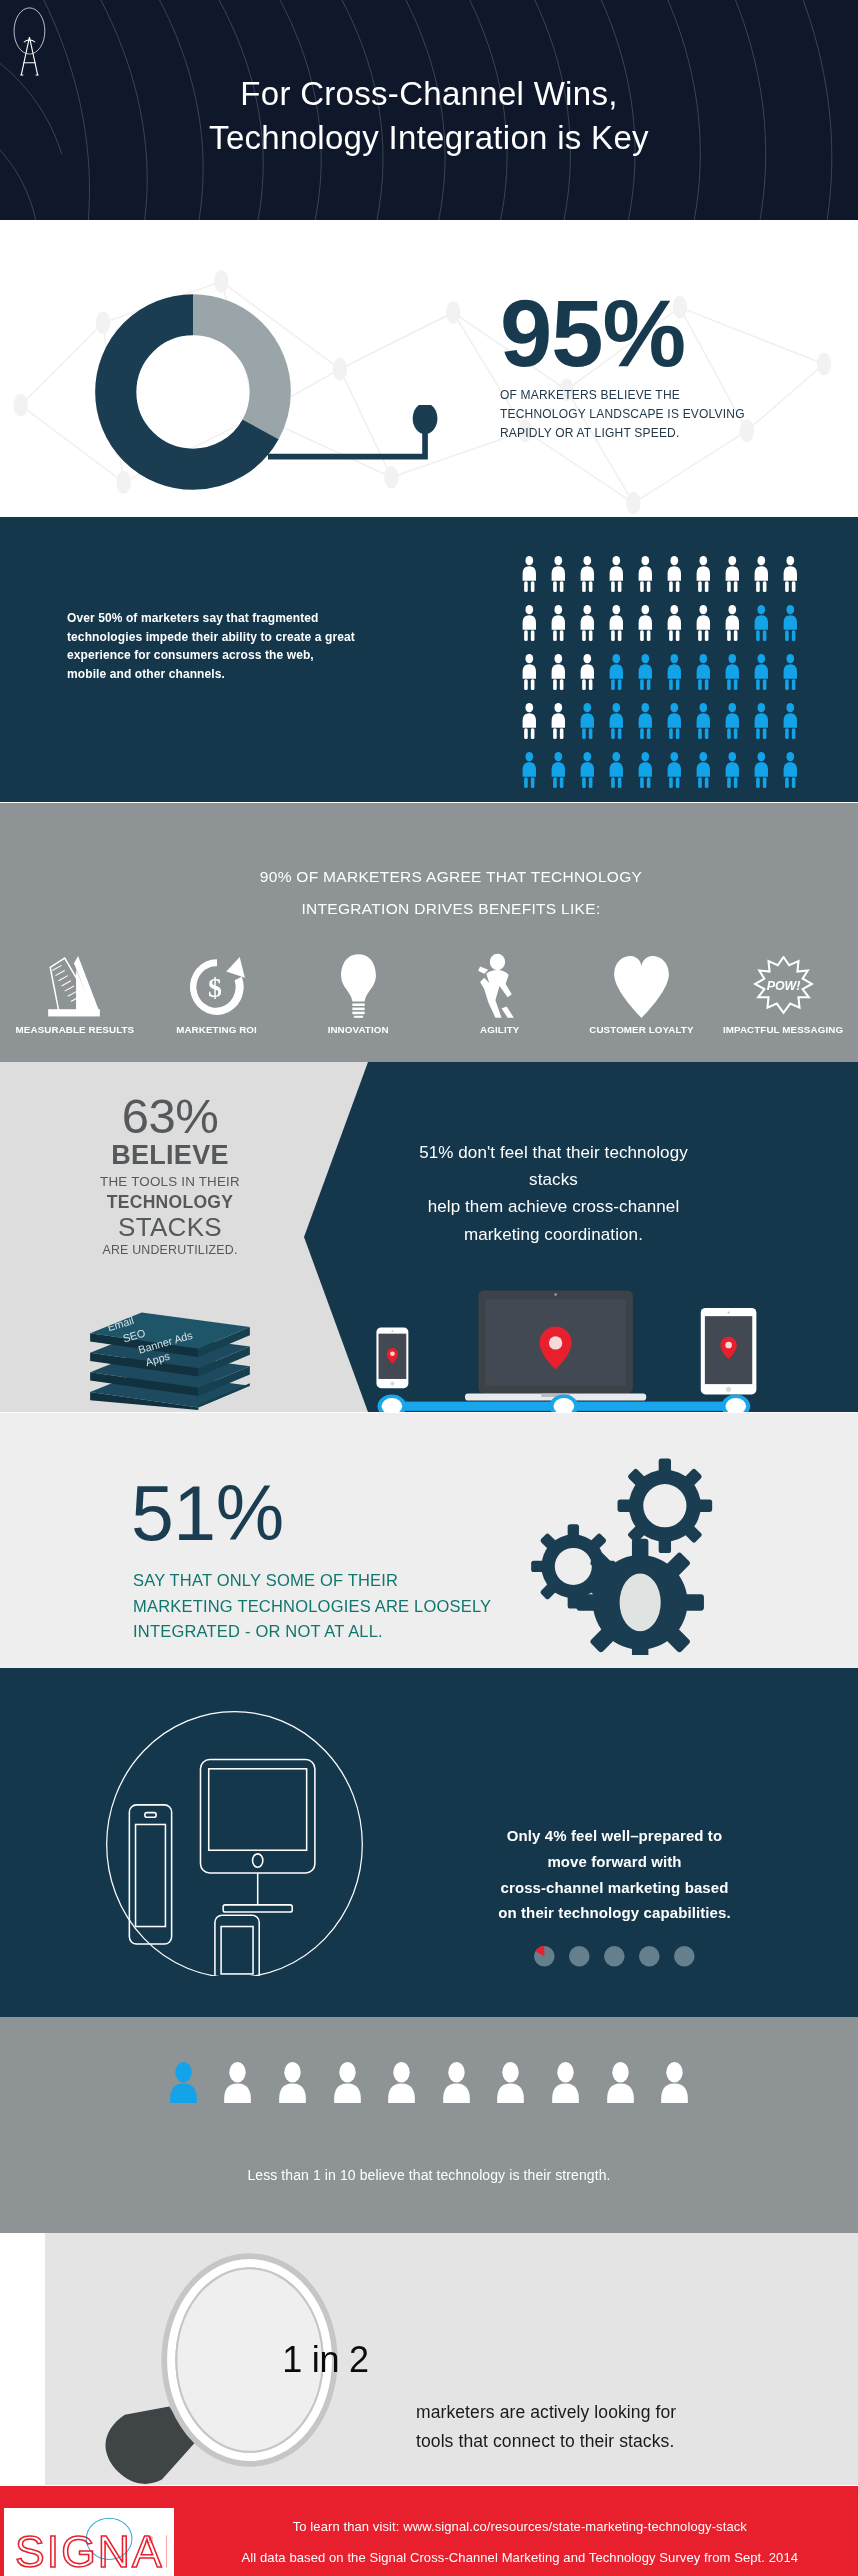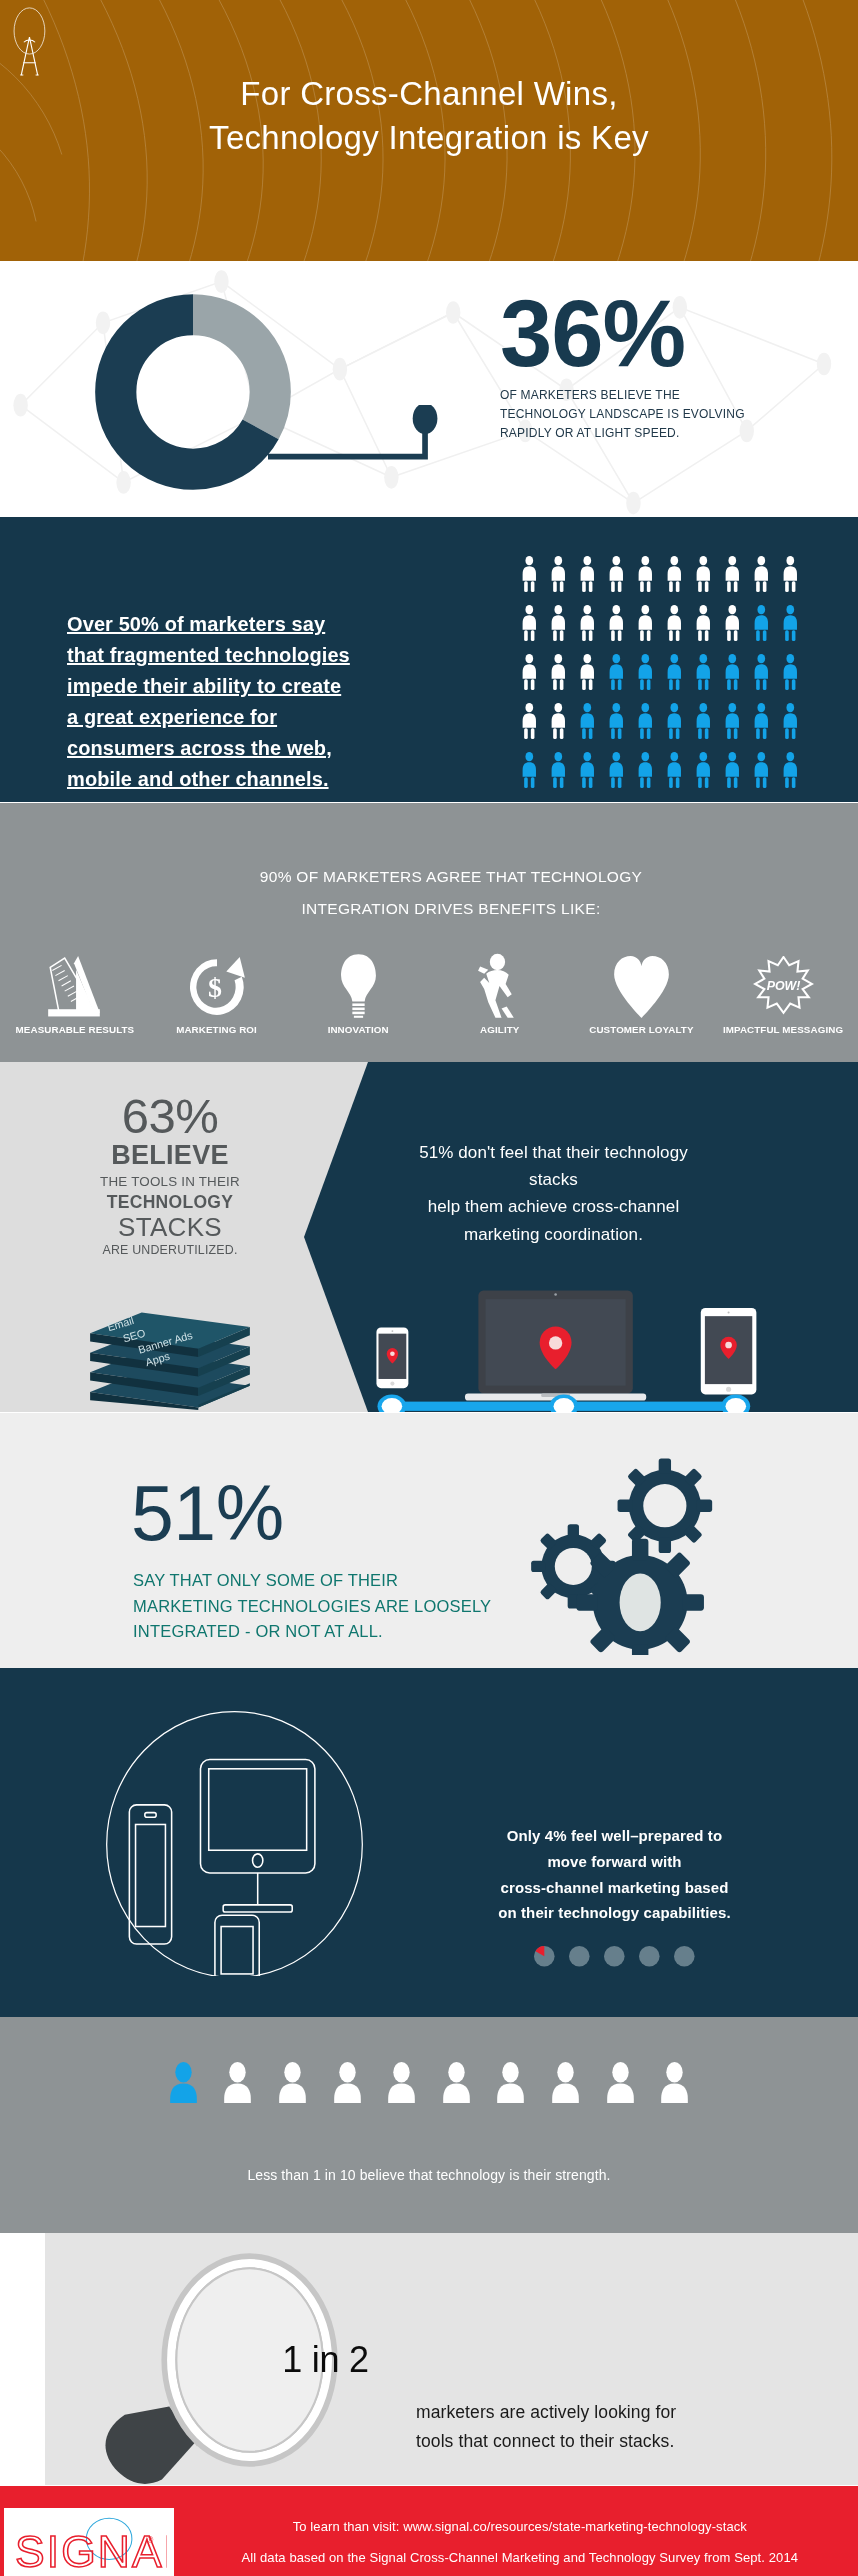--- a/index.html
+++ b/index.html
@@ -7,21 +7,21 @@
   body {
     width:858px; height:2601px; position:relative; overflow:hidden;
     font-family:"Liberation Sans", sans-serif;
   }
   .infographic { width:858px; height:2601px; position:relative; }
 
   
   .section { position:absolute; left:0; width:858px; overflow:hidden; }
 
   
-  #sec-header { top:0; height:261px; background:#a16207; }
+  #sec-header { top:0; height:220px; background:#0f172a; }
   #sec-header .arcs { position:absolute; inset:0; opacity:.45; }
   #sec-header .logo-mark { position:absolute; left:11.3px; top:7.2px; width:40px; height:70px; }
   #sec-header .title {
     position:absolute; left:0; right:0; top:72px;
     text-align:center; color:#fff; font-weight:400;
     font-size:33px; line-height:1.32; letter-spacing:0.3px;
     font-family:"Liberation Sans Narrow","Liberation Sans",sans-serif;
   }
   #sec-header .title span { display:block; }
 
@@ -41,21 +41,21 @@
     font-size:12px; line-height:1.55; font-weight:400; letter-spacing:0.2px;
     color:#21394a; text-transform:uppercase; max-width:268px;
   }
   #sec-donut .leader { position:absolute; left:268px; top:144px; }
 
   
   #sec-people { top:517px; height:285px; background:#15374b; }
   #sec-people .copy {
     position:absolute; left:67px; top:92px; width:289px; color:#ffffff;
     font-family:"Liberation Sans Narrow","Liberation Sans",sans-serif;
-    font-weight:700; font-size:20px; line-height:1.55; letter-spacing:0.1px;text-decoration:underline;
+    font-weight:700; font-size:12px; line-height:1.55; letter-spacing:0.1px;
   }
   #sec-people .grid {
     position:absolute; left:519px; top:39px;
     display:grid; grid-template-columns:repeat(10,29px); grid-auto-rows:49px;
   }
   #sec-people .grid .p { width:29px; height:49px; display:block; }
 
   
   #sec-benefits { top:803px; height:260px; background:#8e9395; }
   #sec-benefits .head {
@@ -216,21 +216,21 @@
         <circle cx="100" cy="100" r="75" fill="none" stroke="#1b3d52" stroke-width="40" stroke-dasharray="315.6 155.5" stroke-dashoffset="-155.5" transform="rotate(-90 100 100)"></circle>
       </svg>
     </div>
 
     <svg class="leader" width="242" height="62" viewBox="0 0 470 120">
       <path d="M0,100 H305 V40" stroke="#1b3d52" stroke-width="11" fill="none"></path>
       <ellipse cx="305" cy="26" rx="24" ry="30" fill="#1b3d52"></ellipse>
     </svg>
 
     <div class="stat">
-      <div class="bignum">36%</div>
+      <div class="bignum">95%</div>
       <div class="sub">
         <div>OF MARKETERS BELIEVE THE</div>
         <div>TECHNOLOGY LANDSCAPE IS EVOLVING</div>
         <div>RAPIDLY OR AT LIGHT SPEED.</div>
       </div>
     </div>
   </div>
 
   <div class="section" id="sec-people">
     <div class="copy">Over 50% of marketers say that fragmented technologies impede their ability to create a great experience for consumers across the web, mobile and other channels.</div>

